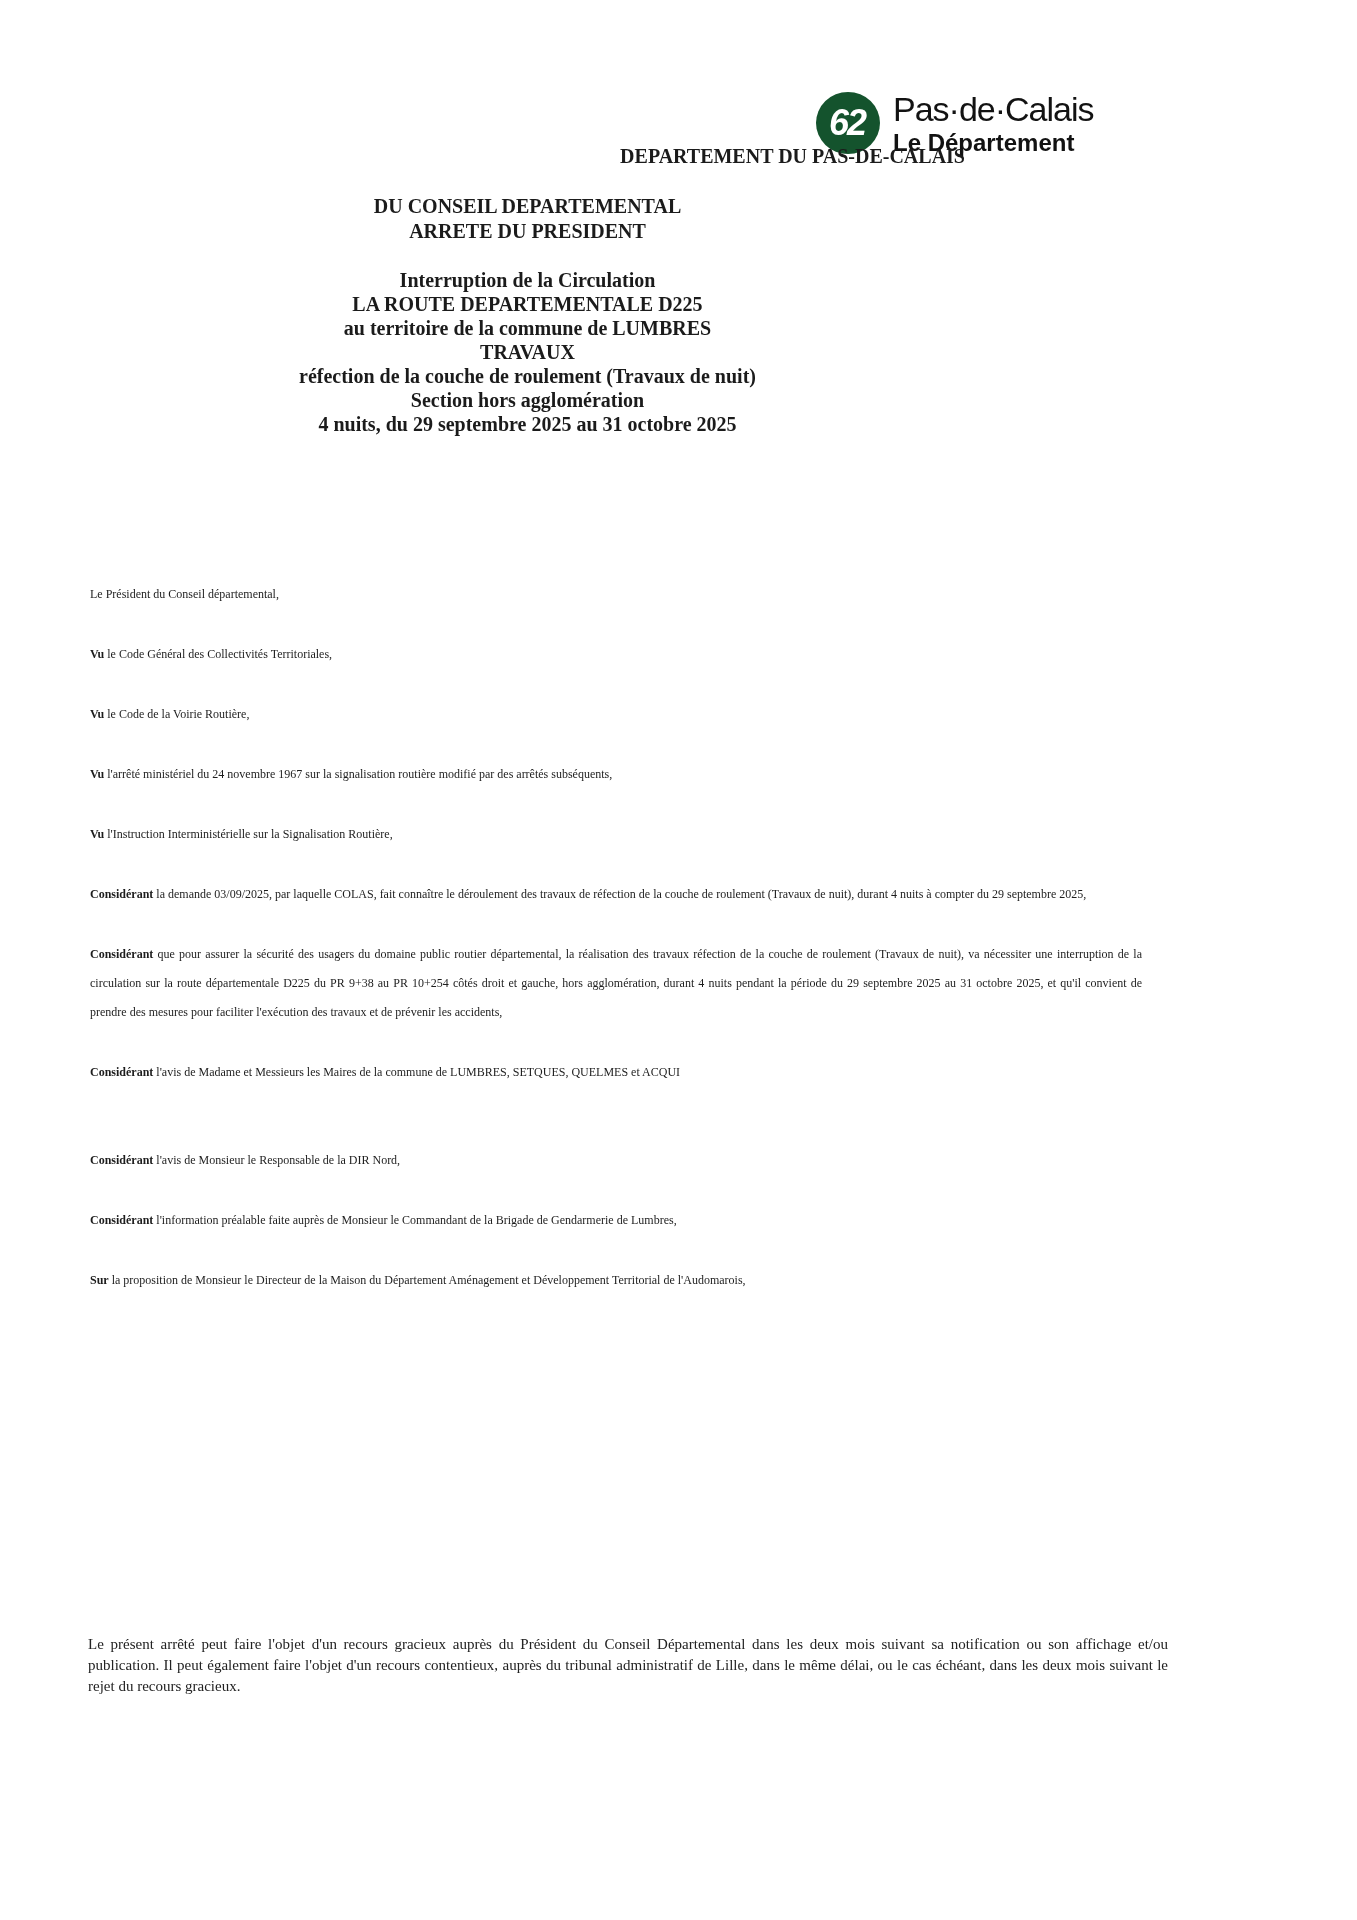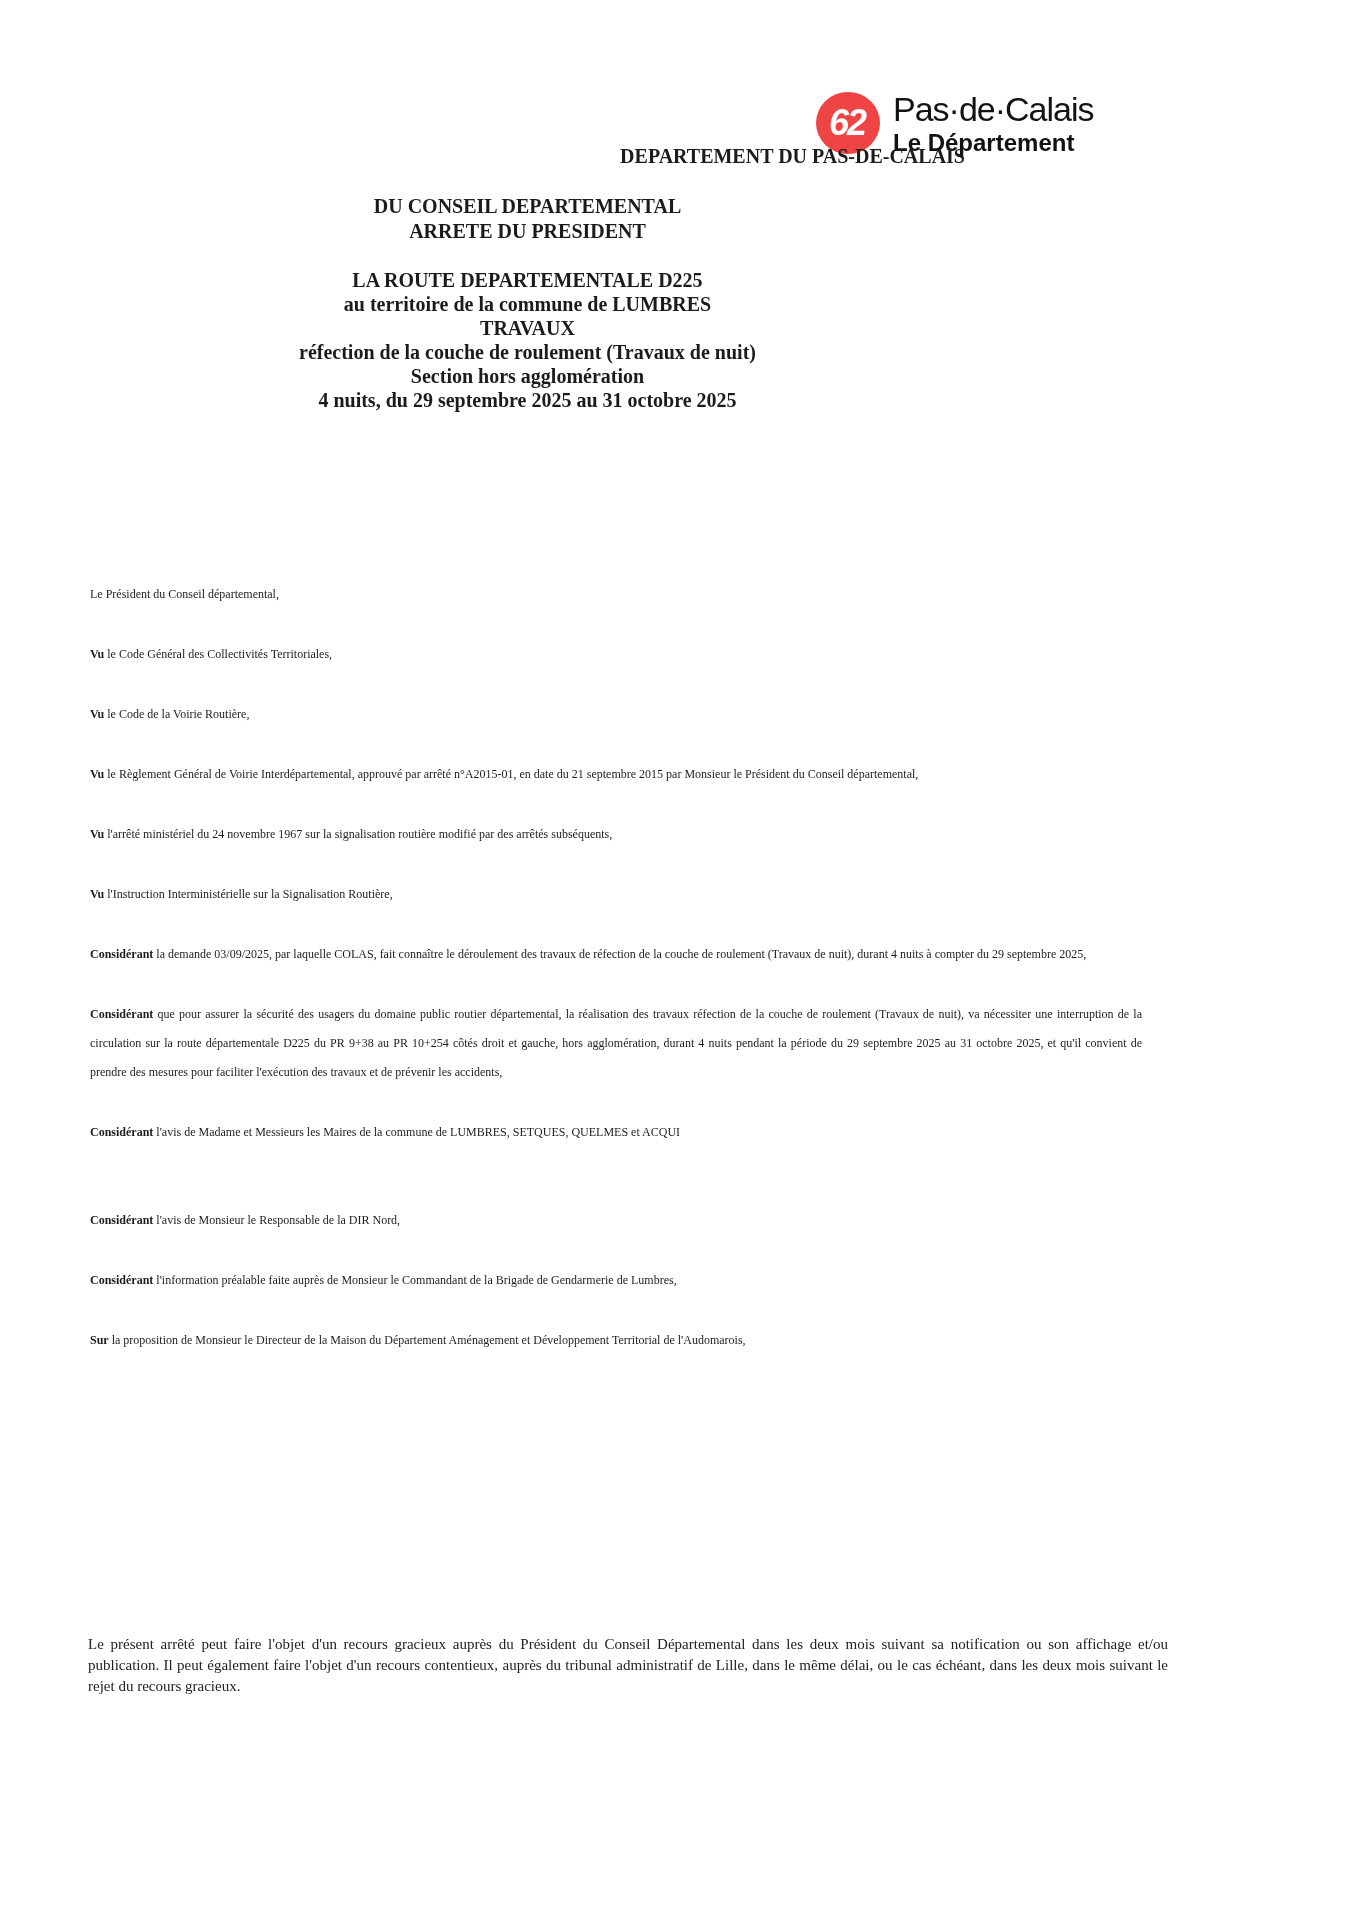--- a/index.html
+++ b/index.html
@@ -15,21 +15,21 @@
 
   
   .logo{
     position:absolute;left:816px;top:92px;
     display:flex;align-items:flex-start;gap:13px;
     font-family:"Liberation Sans", sans-serif;
     color:#121212;
   }
   .logo-badge{
     width:64px;height:62px;border-radius:50%;
-    background:#ef4444;color:#fff;
+    background:#14532d;color:#fff;
     font-weight:bold;font-style:italic;font-size:36px;
     display:flex;align-items:center;justify-content:center;
     letter-spacing:-2px;
     padding-right:2px;box-sizing:border-box;
   }
   .logo-name{
     font-size:34px;font-weight:normal;letter-spacing:-1px;line-height:34px;
   }
   .logo-sub{
     font-size:24px;font-weight:bold;margin-top:3px;letter-spacing:0;
@@ -77,34 +77,34 @@
     </div>
   </div>
 
   <div class="headings">
     <div class="dept">DEPARTEMENT DU PAS-DE-CALAIS</div>
     <div class="title-block" id="title-lines">
         <div>DU CONSEIL DEPARTEMENTAL</div>
         <div>ARRETE DU PRESIDENT</div>
       </div>
     <div class="subject-block" id="subject-lines">
+        <div>Interruption de la Circulation</div>
         <div>LA ROUTE DEPARTEMENTALE D225</div>
         <div>au territoire de la commune de LUMBRES</div>
         <div>TRAVAUX</div>
         <div>réfection de la couche de roulement (Travaux de nuit)</div>
         <div>Section hors agglomération</div>
         <div>4 nuits, du 29 septembre 2025 au 31 octobre 2025</div>
       </div>
   </div>
 
   <div class="body-text" id="body-paragraphs">
       <p>Le Président du Conseil départemental,</p>
       <p><b>Vu</b> le Code Général des Collectivités Territoriales,</p>
       <p><b>Vu</b> le Code de la Voirie Routière,</p>
-      <p><b>Vu</b> le Règlement Général de Voirie Interdépartemental, approuvé par arrêté n°A2015-01, en date du 21 septembre 2015 par Monsieur le Président du Conseil départemental,</p>
       <p><b>Vu</b> l'arrêté ministériel du 24 novembre 1967 sur la signalisation routière modifié par des arrêtés subséquents,</p>
       <p><b>Vu</b> l'Instruction Interministérielle sur la Signalisation Routière,</p>
       <p><b>Considérant</b> la demande 03/09/2025, par laquelle COLAS, fait connaître le déroulement des travaux de réfection de la couche de roulement (Travaux de nuit), durant 4 nuits à compter du 29 septembre 2025,</p>
       <p><b>Considérant</b> que pour assurer la sécurité des usagers du domaine public routier départemental, la réalisation des travaux réfection de la couche de roulement (Travaux de nuit), va nécessiter une interruption de la circulation sur la route départementale D225 du PR 9+38 au PR 10+254 côtés droit et gauche, hors agglomération, durant 4 nuits pendant la période du 29 septembre 2025 au 31 octobre 2025, et qu'il convient de prendre des mesures pour faciliter l'exécution des travaux et de prévenir les accidents,</p>
       <p class="gap-large oneline"><b>Considérant</b> l'avis de Madame et Messieurs les Maires de la commune de LUMBRES, SETQUES, QUELMES et ACQUI</p>
       <p><b>Considérant</b> l'avis de Monsieur le Responsable de la DIR Nord,</p>
       <p><b>Considérant</b> l'information préalable faite auprès de Monsieur le Commandant de la Brigade de Gendarmerie de Lumbres,</p>
       <p><b>Sur</b> la proposition de Monsieur le Directeur de la Maison du Département Aménagement et Développement Territorial de l'Audomarois,</p>
     </div>
 

